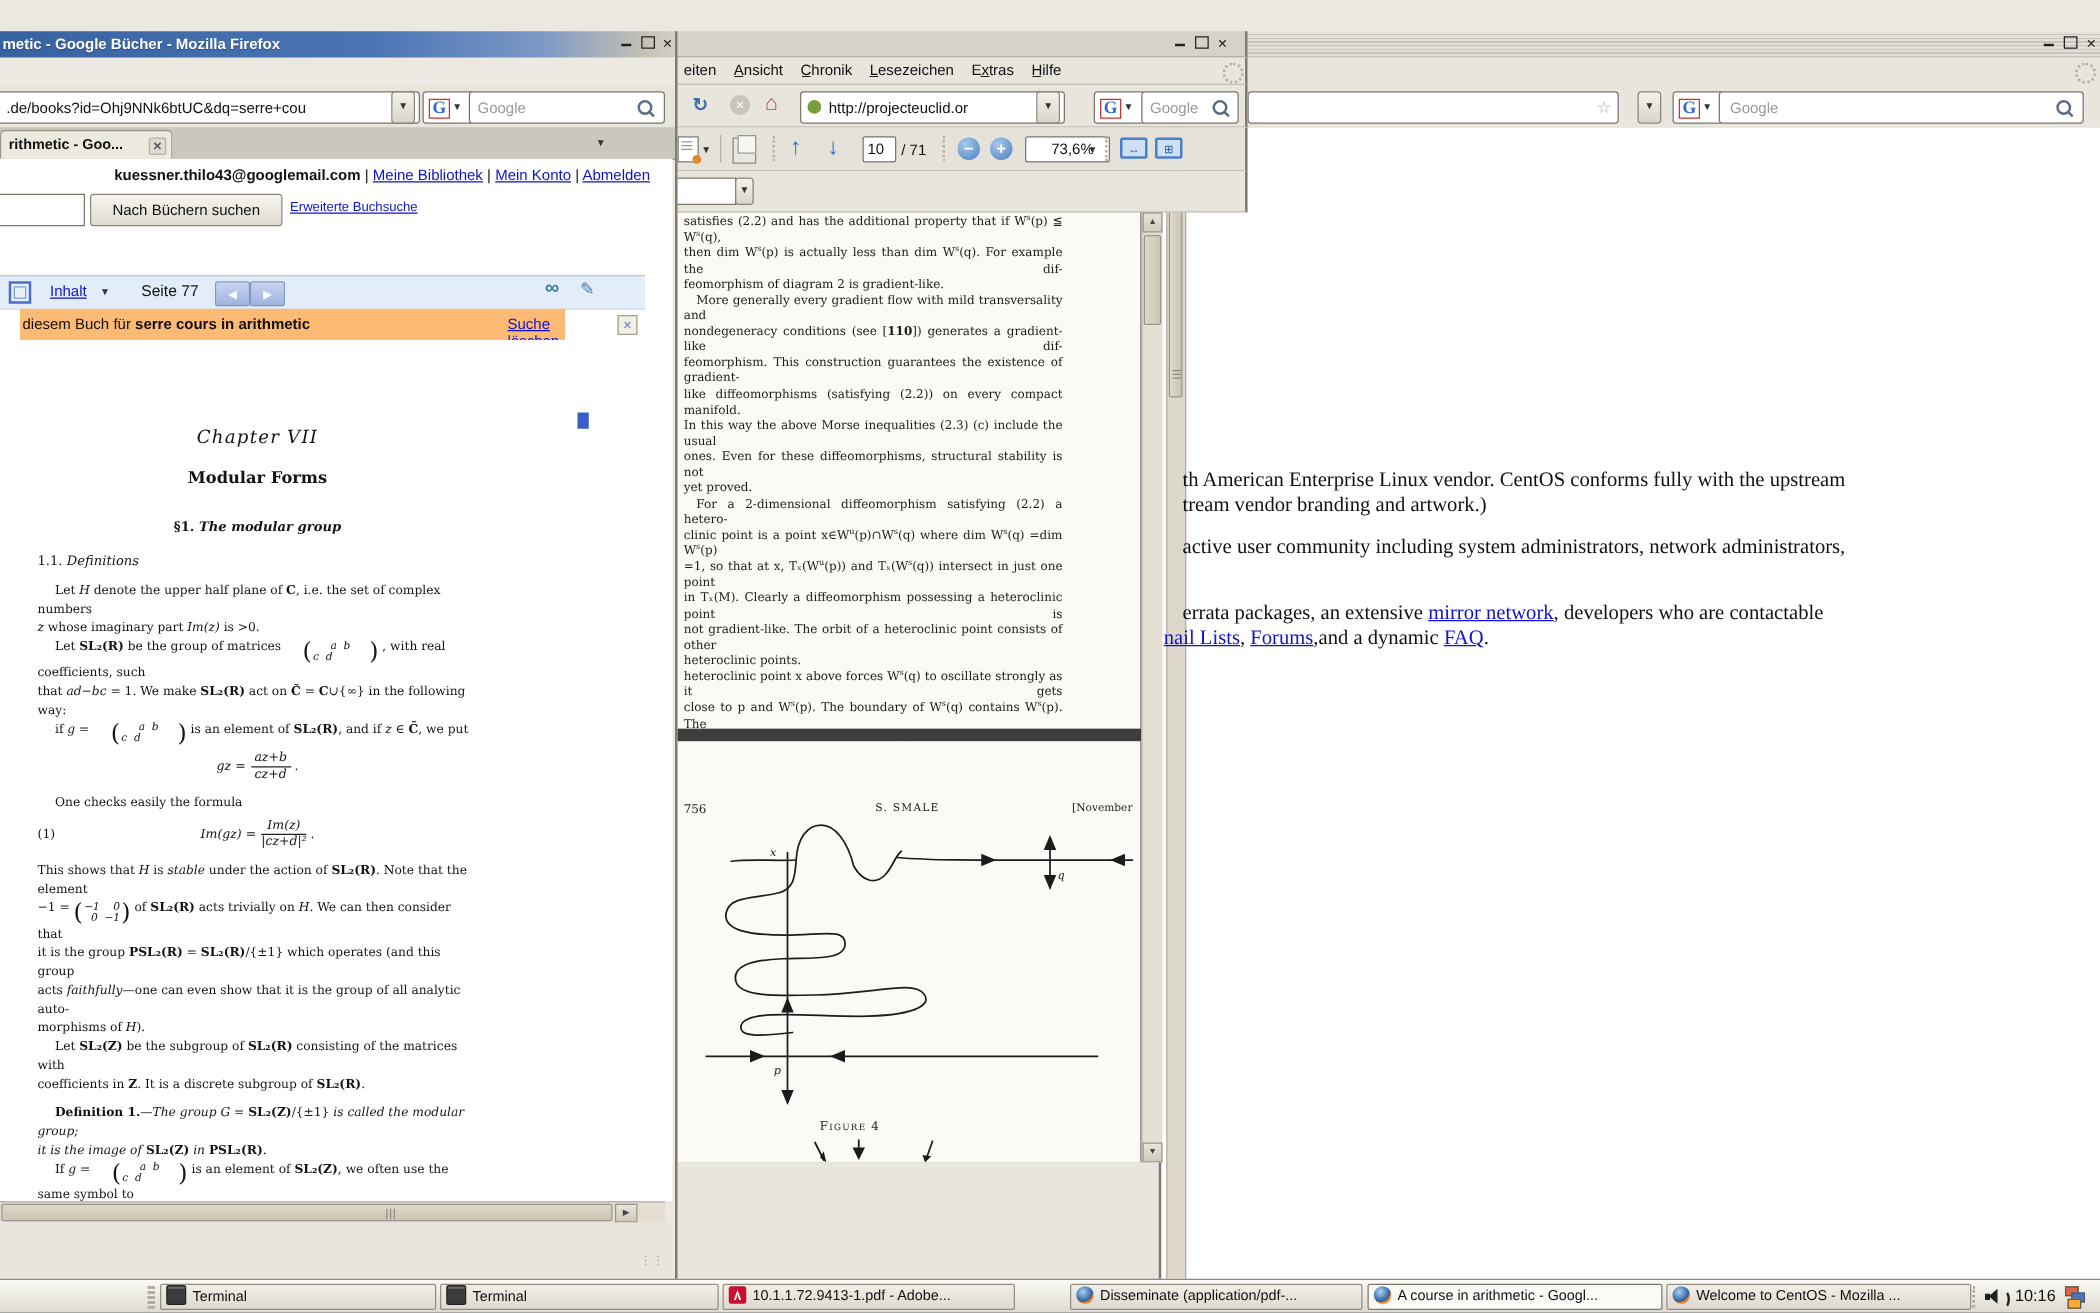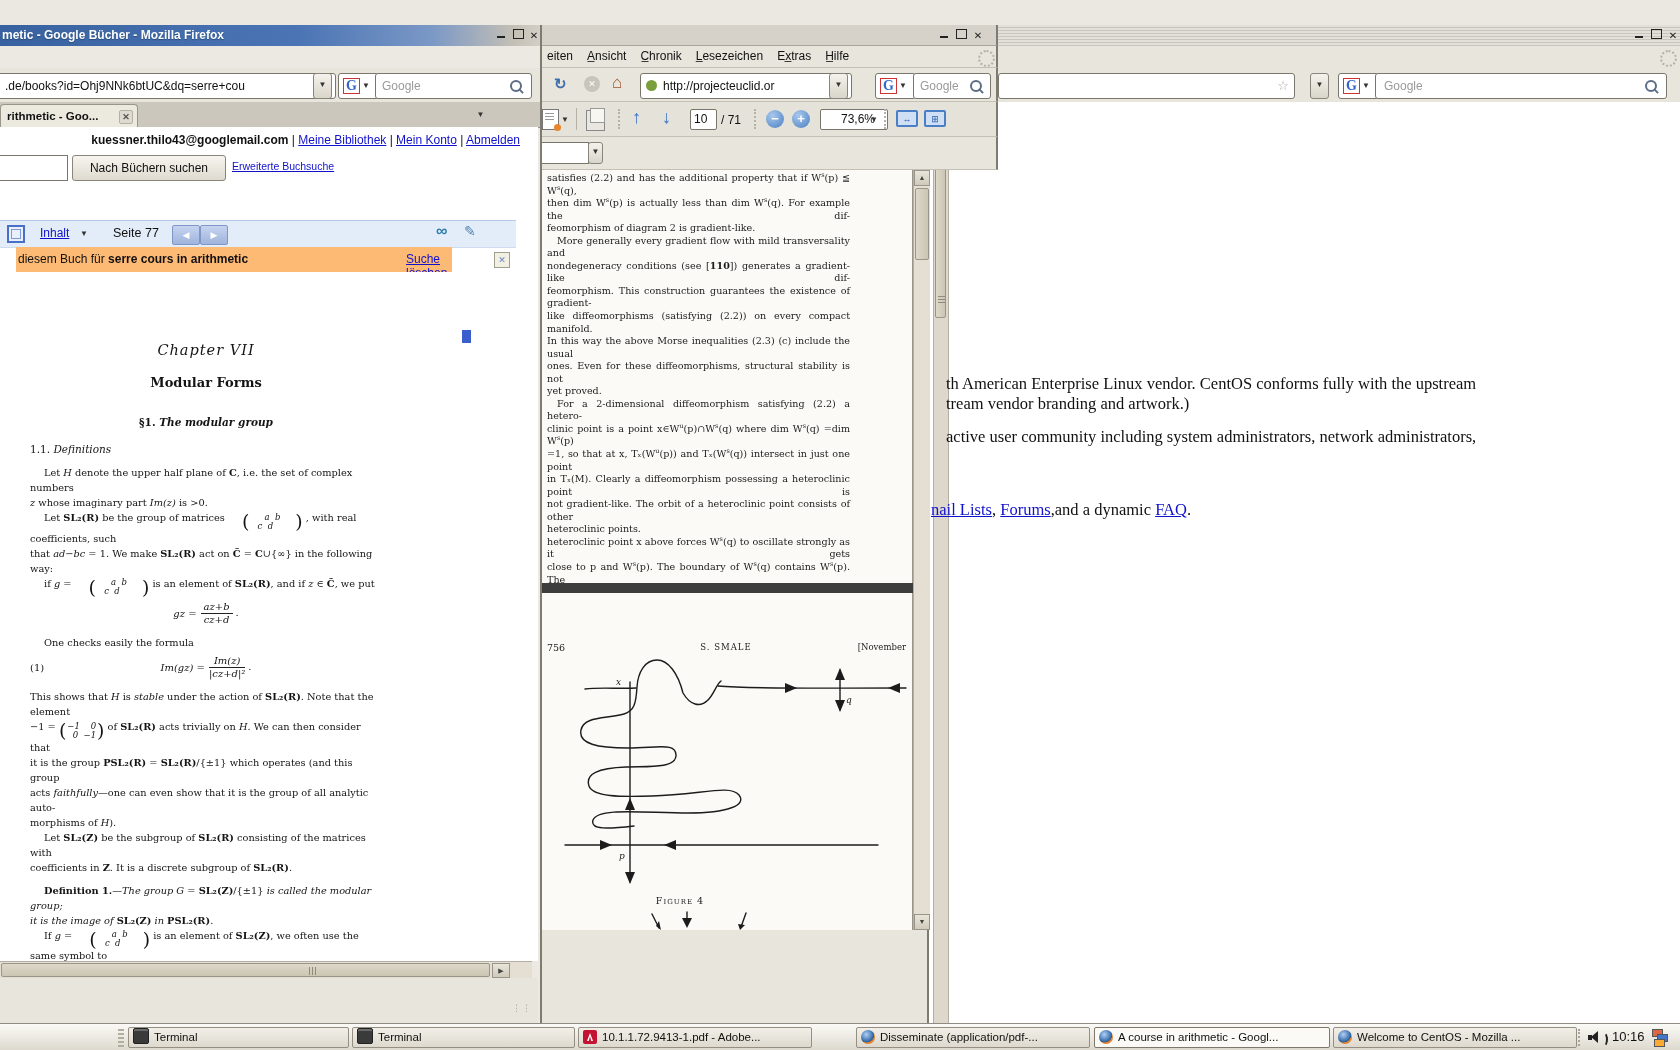--- a/index.html
+++ b/index.html
@@ -65,21 +65,21 @@
   .hitmark{position:absolute;left:462px;top:58px;width:9px;height:13px;background:#3a5fcd;}
   #booktext{position:absolute;left:30px;top:70px;width:352px;font-family:"DejaVu Serif",serif;color:#141414;}
   .bh1{font-size:14.5px;font-style:italic;text-align:center;margin-bottom:17px;letter-spacing:1px;}
   .bh2{font-size:13px;font-weight:bold;text-align:center;margin-bottom:26px;}
   .bh3{font-size:10.5px;font-weight:bold;text-align:center;margin-bottom:15px;}
   .bsec{font-size:10.5px;}
   .bl{font-size:9.8px;line-height:15px;}
   .ind{text-indent:14px;} .mt10{margin-top:10px;} .mt8{margin-top:8px;}
   .mx{display:inline-flex;align-items:center;vertical-align:-7px;line-height:9px;font-size:8.5px;}
   .mxp{font-size:19px;font-weight:300;font-family:"DejaVu Serif",serif;}
-  .mxc{display:inline-block;text-align:center;font-style:italic;padding:0 1px;white-space:pre;}
+  .mxc{display:inline-block;font-style:italic;padding:0 1px;white-space:pre;}
   .bfr{position:relative;text-align:center;margin:5px 0 8px;font-size:10px;height:26px;}
   .flab{position:absolute;left:0;top:7px;}
   .flhs{font-style:italic;margin-right:4px;vertical-align:middle;}
   .fr{display:inline-flex;flex-direction:column;vertical-align:middle;font-style:italic;line-height:12px;}
   .frn{border-bottom:1px solid #222;padding:0 3px;}
   .fpost{margin-left:3px;}
   
   .sbv{position:absolute;width:16px;background:#e4dfd2;border-left:1px solid #b4afa2;}
   .sbbtn{position:absolute;left:0;width:16px;height:16px;background:linear-gradient(#e9e5da,#cfcaba);
          border:1px solid #9a958a;text-align:center;font-size:7px;line-height:14px;color:#444;box-sizing:border-box;}
@@ -198,20 +198,21 @@
     <div id="w3-content">
       <div class="stripbar">
         <div class="sbthumb" style="left:1px;top:0;height:216px;width:11px">
           <span class="sbgrip" style="left:2px;top:196px;width:7px"></span>
         </div>
       </div>
 
     <div class="w3line" style="left: 17px; top: 272px;"><span>th American Enterprise Linux vendor. CentOS conforms fully with the upstream</span></div>
         <div class="w3line" style="left: 17px; top: 292px;"><span>tream vendor branding and artwork.)</span></div>
         <div class="w3line" style="left: 17px; top: 325px;"><span>active user community including system administrators, network administrators,</span></div>
+        <div class="w3line" style="left: 17px; top: 378px;"><span>errata packages, an extensive </span><a>mirror network</a><span>, developers who are contactable</span></div>
         <div class="w3line" style="left: 2px; top: 398px;"><a>nail Lists</a><span>, </span><a>Forums</a><span>,and a dynamic </span><a>FAQ</a><span>.</span></div>
       </div>
   </div>
 
   <div id="w2" class="window">
     <div class="titlebar w2row">
       <span class="title-text">seminate (application/pdf-Objekt) - Mozilla Firefox</span>
       <span class="winbtn" style="left:397px"><span class="mingl"></span></span>
       <span class="winbtn" style="left:414px"><span class="maxgl"></span></span>
       <span class="winbtn" style="left:431px">✕</span>

